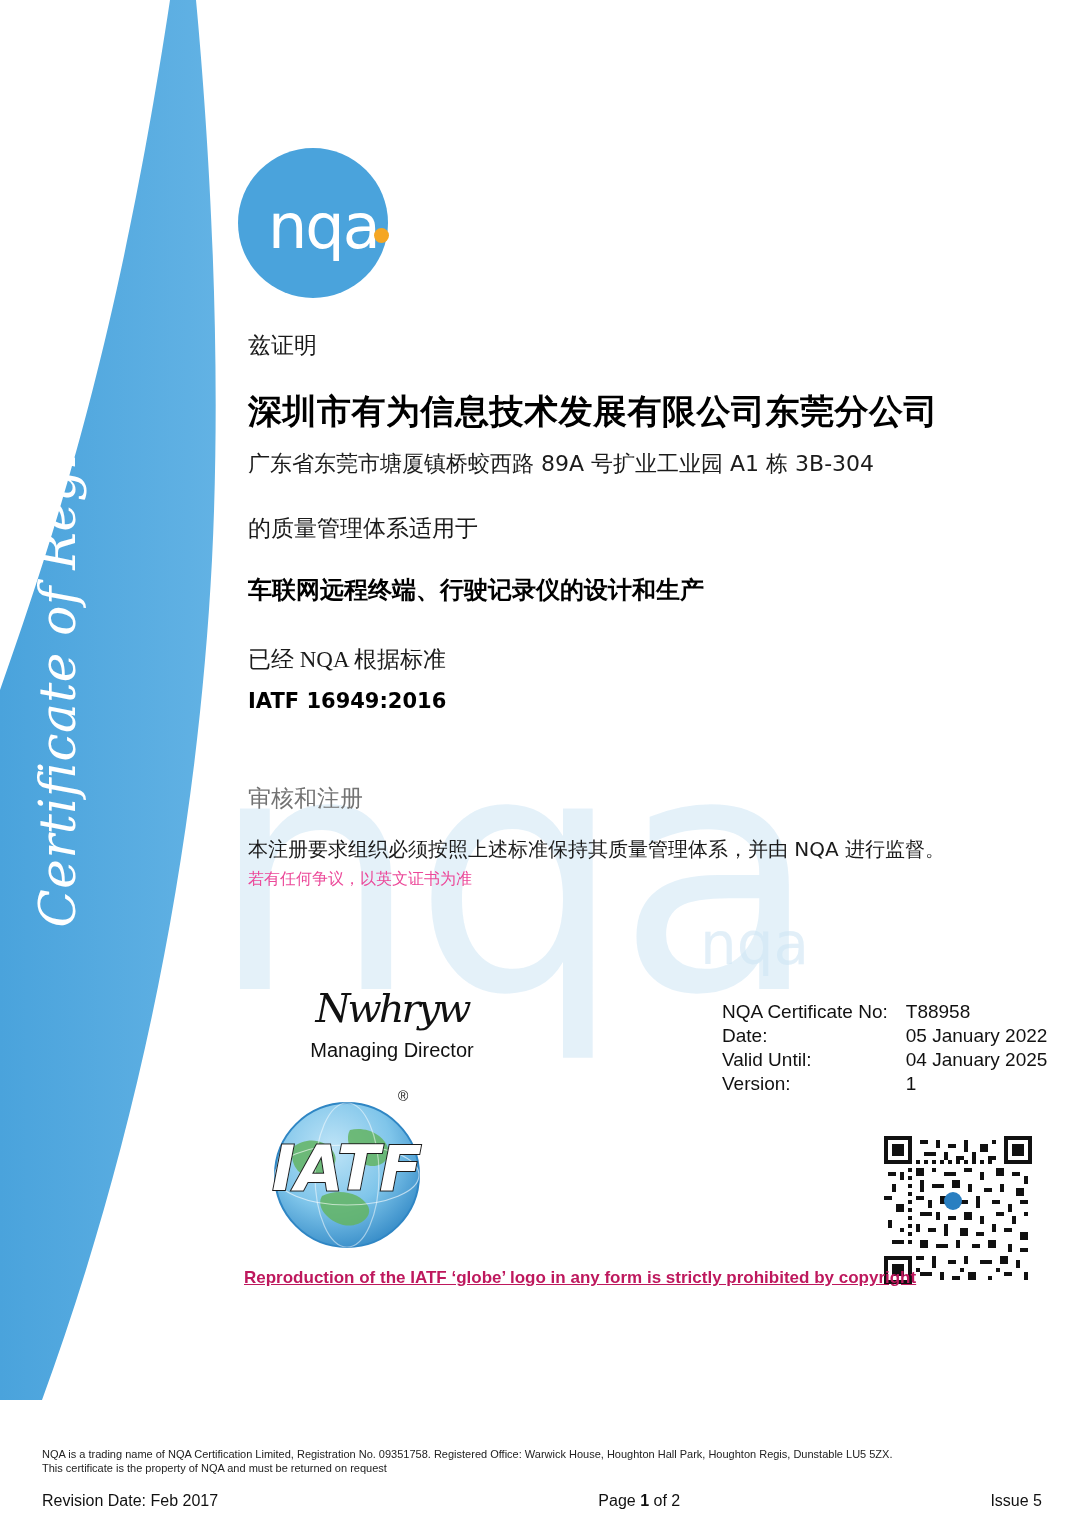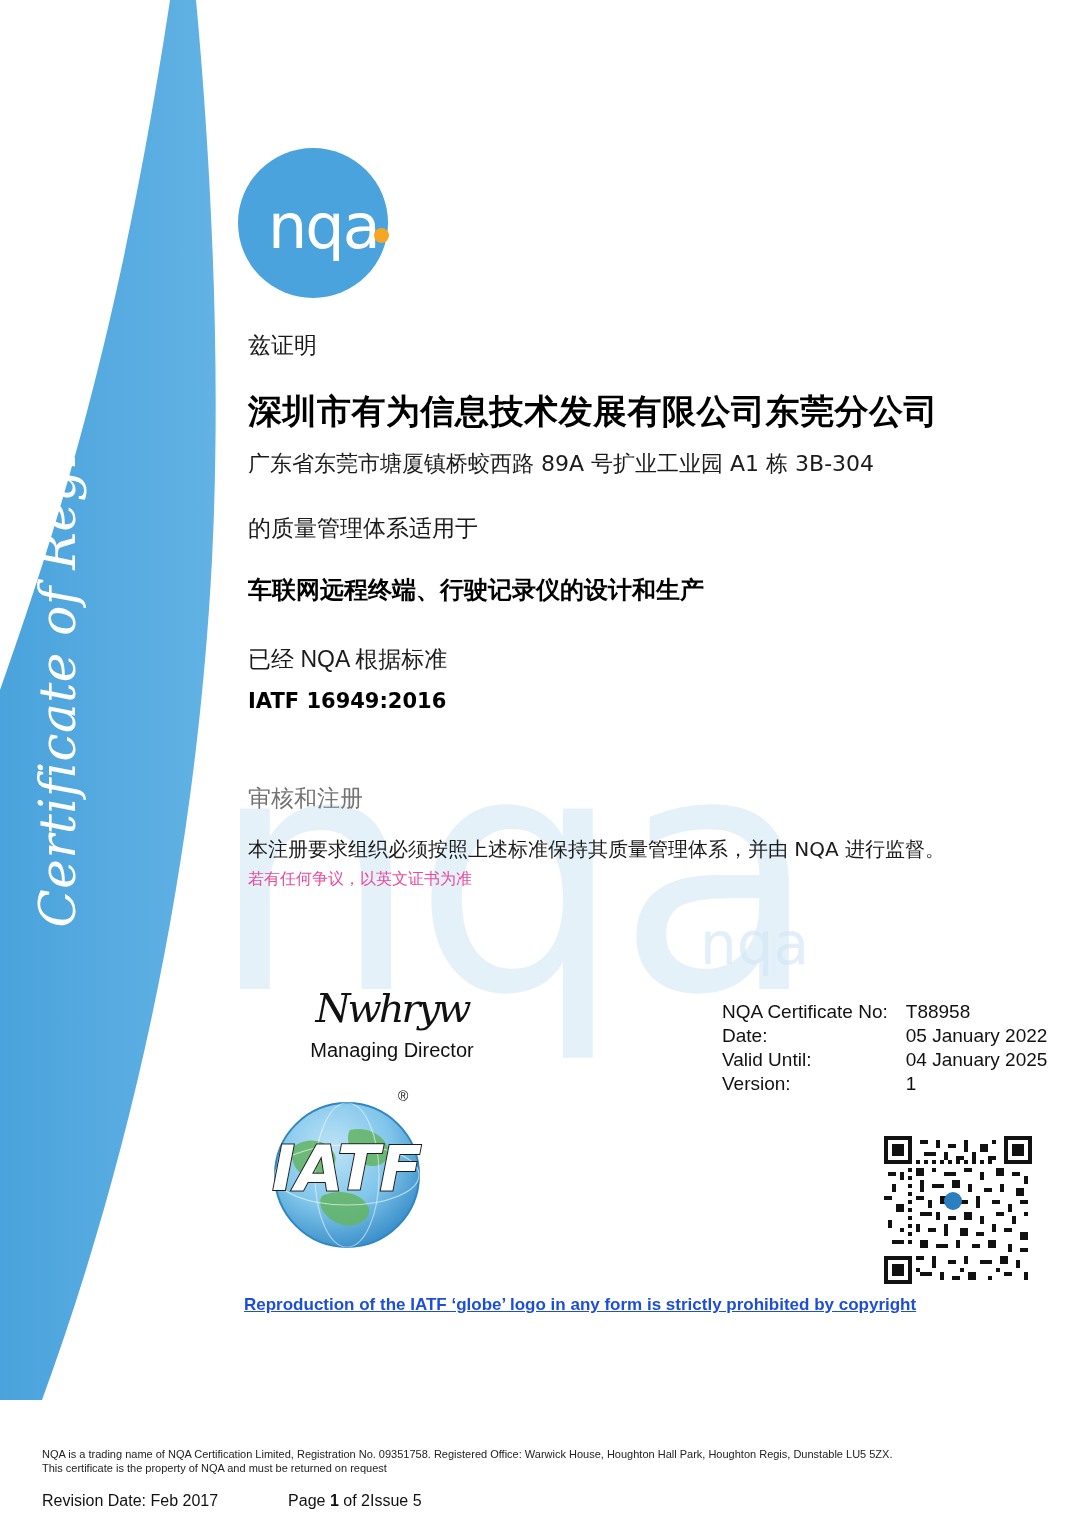--- a/index.html
+++ b/index.html
@@ -139,21 +139,21 @@
     margin-bottom: 30px;
   }
   .scope {
     font-family: "DejaVu Sans", sans-serif;
     font-weight: bold;
     font-size: 24px;
     color: #000;
     margin-bottom: 38px;
   }
   .assessed {
-    font-family: Liberation Sans, sans-serif;
+    font-family: Liberation Serif, serif;
     font-size: 23px;
     color: #1b1b1b;
     margin-bottom: 14px;
   }
   .standard {
     font-family: "DejaVu Sans", sans-serif;
     font-weight: bold;
     font-size: 21px;
     color: #000;
     margin-bottom: 70px;
@@ -250,25 +250,25 @@
     height: 18px;
     border-radius: 50%;
     background: #2a7fc1;
     z-index: 3;
   }
 
   
   .copyright {
     position: absolute;
     left: 244px;
-    top: 1295px;
+    top: 1268px;
     font-family: "Liberation Sans", sans-serif;
     font-weight: bold;
     font-size: 17px;
-    color: #1d4ed8;
+    color: #be185d;
     text-decoration: underline;
     z-index: 2;
   }
 
   
   .footer-legal {
     position: absolute;
     left: 42px;
     top: 1447px;
     width: 1000px;
@@ -279,21 +279,21 @@
   }
   .footer-bar {
     position: absolute;
     left: 42px;
     top: 1492px;
     width: 1000px;
     font-family: "Liberation Sans", sans-serif;
     font-size: 16px;
     color: #111;
     display: flex;
-    justify-content: flex-start;
+    justify-content: space-between;
     align-items: baseline;
   }
   .footer-center { margin-left: 70px; }
   .footer-center b { font-weight: bold; }
 </style>
 </head>
 <body>
 
 <div class="page">
 

